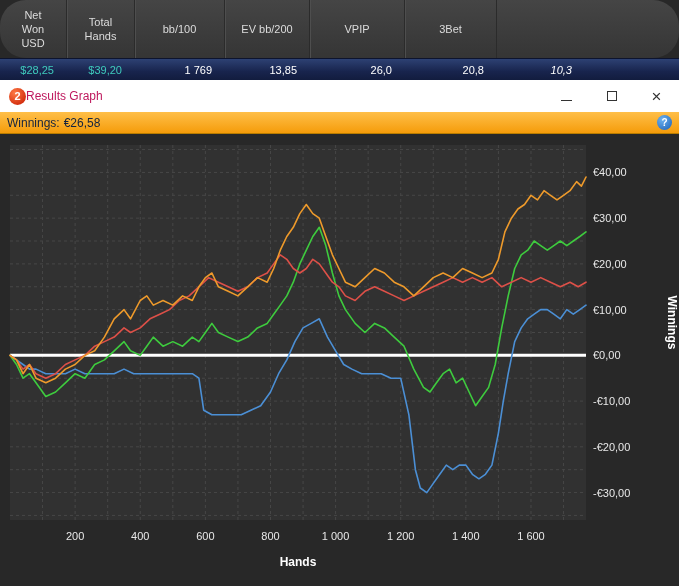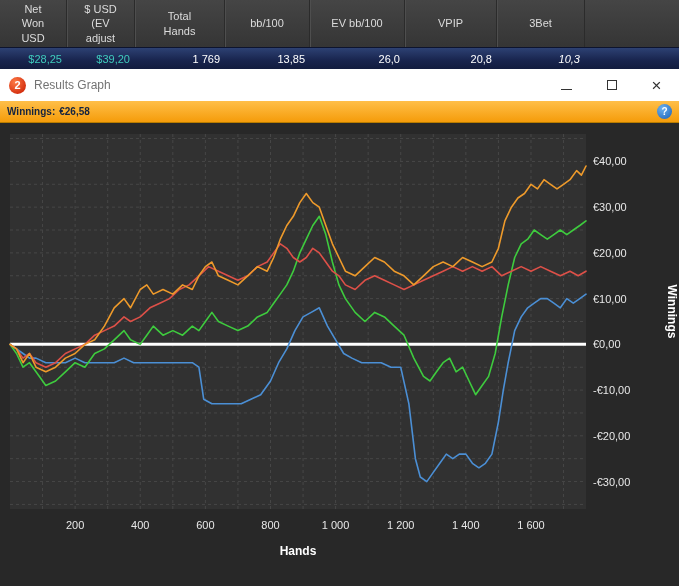--- a/index.html
+++ b/index.html
@@ -2,73 +2,73 @@
 <html><head>
 <meta charset="utf-8">
 <style>
   * { box-sizing: border-box; margin: 0; padding: 0; }
   html, body { width: 679px; height: 586px; }
   body { font-family: "Liberation Sans", sans-serif; background: #282828; overflow: hidden; }
 
   .stats-header {
     display: grid;
     grid-template-columns: 67px 68px 90px 85px 95px 92px 88px 94px;
-    height: 47px;
+    height: 58px;
     background: linear-gradient(#454545, #353535);
+    border-radius: 26px;
   }
   .hcell {
     display: flex; align-items: center; justify-content: center;
     text-align: center; color: #dcdcdc; font-size: 11px; line-height: 1.3;
     white-space: pre-line;
     border-right: 1px solid #2b2b2b;
     box-shadow: inset 1px 0 0 #4e4e4e;
   }
   .hcell:first-child { box-shadow: none; }
 
   .stats-values {
     display: grid;
     grid-template-columns: 67px 68px 90px 85px 95px 92px 88px 94px;
     height: 22px;
     background: linear-gradient(#2d4173, #18244d 60%, #121c3e);
     border-top: 1px solid #0d142e;
-    padding-left: 8px;
   }
   .vcell {
     display: flex; align-items: center; justify-content: flex-end;
     padding-right: 13px; font-size: 11px; color: #ffffff;
   }
 
   .titlebar {
     height: 32px; background: #ffffff;
     display: flex; align-items: center; padding-left: 9px;
   }
   .logo {
     width: 17px; height: 17px; border-radius: 50%;
     background: radial-gradient(circle at 35% 30%, #ff7a45, #d32f0f 75%);
     color: #fff; font-size: 11px; font-weight: bold;
     display: flex; align-items: center; justify-content: center;
     flex: 0 0 auto;
   }
-  .title { margin-left: 8px; font-size: 12px; color: #737373; }
+  .title { margin-left: 0; font-size: 12px; color: #be185d; }
   .spacer { flex: 1; }
   .winbtn {
     width: 45px; height: 32px; background: none; border: none;
     display: flex; align-items: center; justify-content: center; cursor: default;
   }
   .min-glyph { width: 11px; height: 1px; background: #333; display: block; margin-top: 8px; }
   .max-glyph { width: 10px; height: 10px; border: 1px solid #333; display: block; }
   .close-glyph { font-size: 17px; color: #333; line-height: 1; }
 
   .winnings-bar {
     height: 22px;
     background: linear-gradient(#ffbf49, #f59c0a);
     display: flex; align-items: center; padding: 0 7px;
     border-bottom: 1px solid #b87c00;
   }
-  .w-label, .w-amount { font-size: 10px; font-weight: bold; color: #14233f; }
+  .w-label, .w-amount { font-size: 12px; font-weight: normal; color: #14233f; }
   .w-amount { margin-left: 4px; text-align: center; }
   .help {
     width: 15px; height: 15px; border-radius: 50%;
     background: radial-gradient(circle at 35% 30%, #6cb2f0, #1b5fb5);
     color: #fff; font-size: 10px; font-weight: bold;
     display: flex; align-items: center; justify-content: center;
   }
 
   .chart { width: 679px; height: 452px; background: #282828; }
   svg { display: block; }
@@ -76,27 +76,24 @@
 </style>
 </head>
 <body>
 
 <div class="app">
 
   <div class="stats-header">
       <div class="hcell">Net
 Won
 USD</div>
-      <div class="hcell">$ USD
-(EV
-adjust</div>
       <div class="hcell">Total
 Hands</div>
       <div class="hcell">bb/100</div>
-      <div class="hcell">EV bb/100</div>
+      <div class="hcell">EV bb/200</div>
       <div class="hcell">VPIP</div>
       <div class="hcell">3Bet</div>
     </div>
   <div class="stats-values">
       <div class="vcell" style="color: rgb(63, 203, 189);">$28,25</div>
       <div class="vcell" style="color: rgb(63, 203, 189);">$39,20</div>
       <div class="vcell" style="color: rgb(255, 255, 255); text-align: right;">1 769</div>
       <div class="vcell" style="color: rgb(255, 255, 255);">13,85</div>
       <div class="vcell" style="color: rgb(255, 255, 255);">26,0</div>
       <div class="vcell" style="color: rgb(255, 255, 255); text-align: right;">20,8</div>

